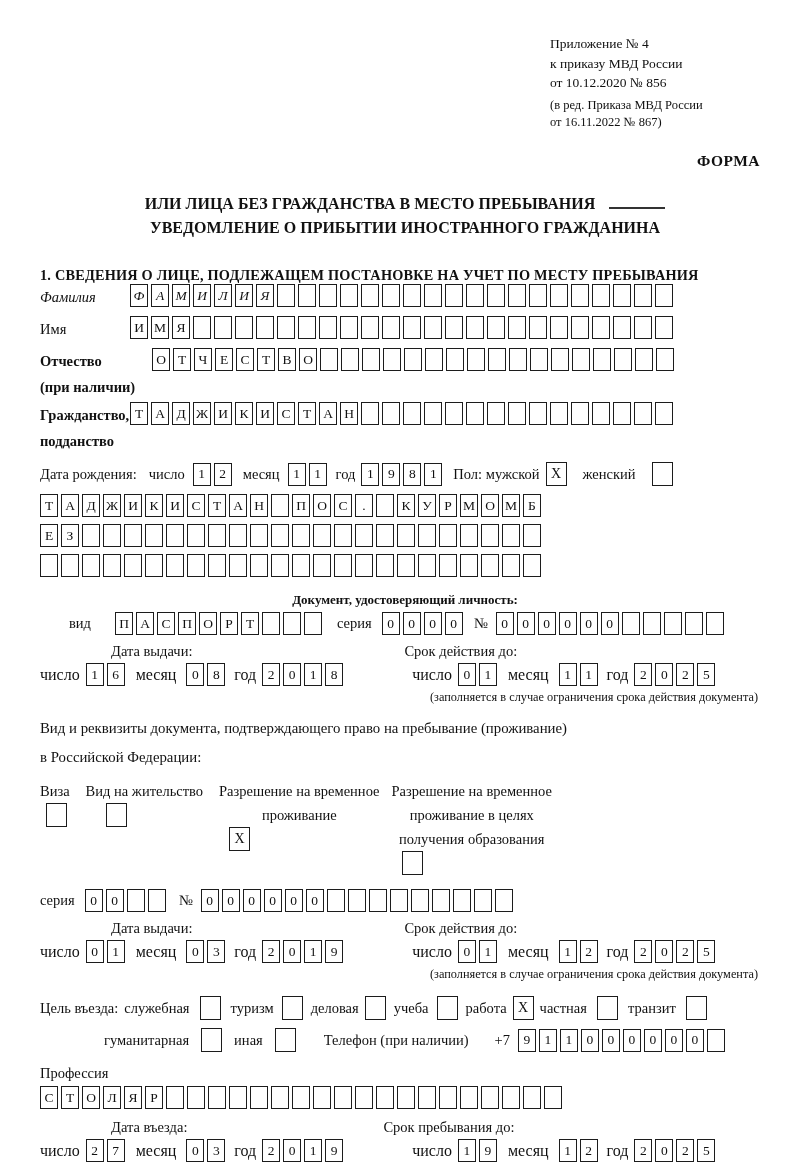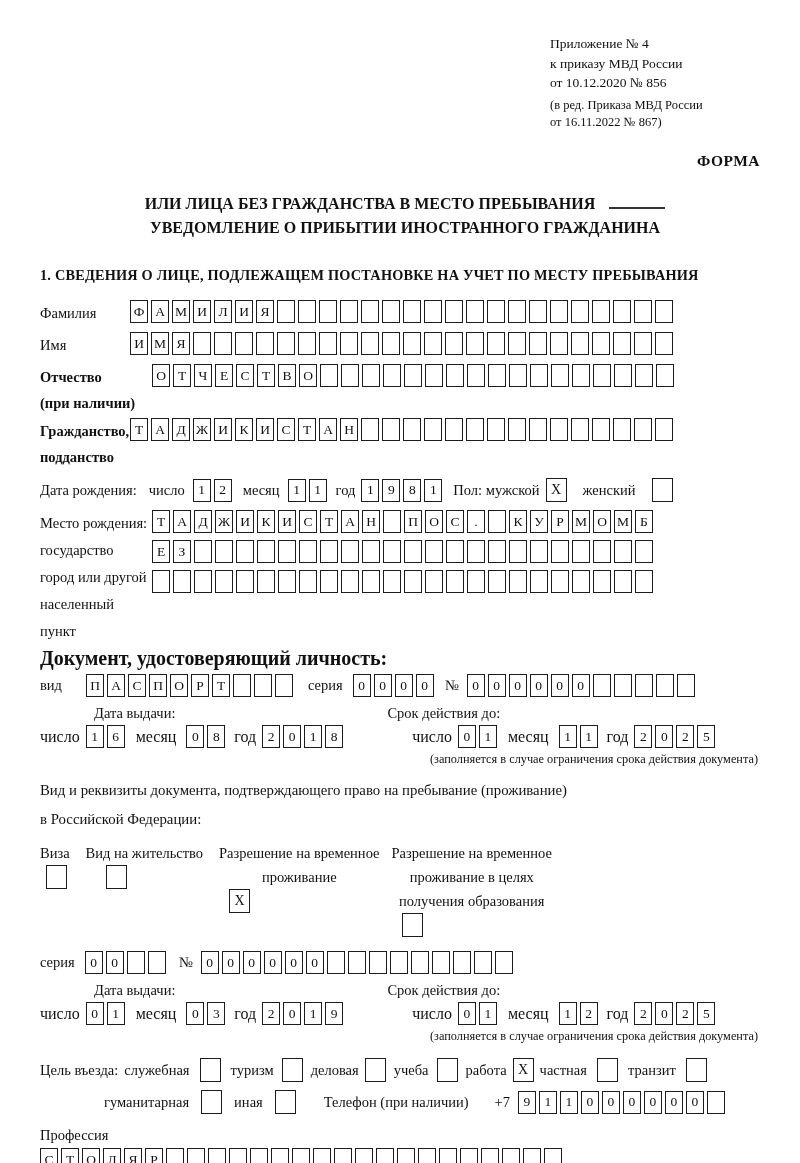--- a/index.html
+++ b/index.html
@@ -30,24 +30,24 @@
   .cellcol .cells { margin-bottom:5px; }
 
   .checkbox { display:inline-flex; justify-content:center; align-items:center; width:21px; height:24px;
               border:1.7px solid #1c1c1c; font-size:14px; flex:none; }
 
   .inline-row { align-items:center; }
   .inline-row > .ilabel { font-size:14.5px; flex:none; }
   .gap6 { margin-left:6px; } .gap8 { margin-left:8px; } .gap10 { margin-left:10px; }
   .gap12 { margin-left:12px; } .gap16 { margin-left:16px; } .gap20 { margin-left:20px; }
 
-  .center-bold { font-weight:bold; font-size:20px; margin-top:2px; }
+  .center-bold { text-align:center; font-weight:bold; font-size:13px; margin-top:10px; }
 
   .dhdr { display:flex; font-size:14.5px; margin-top:8px; }
-  .dhdr .h1 { margin-left:54px; }
+  .dhdr .h1 { margin-left:71px; }
   .dhdr-a .h2 { margin-left:212px; }
   .dhdr-c .h2 { margin-left:196px; }
   .drow { display:flex; align-items:center; margin-top:3px; }
   .dgroup { display:flex; align-items:center; }
   .dgright { margin-left:66px; }
   .note-right { text-align:right; font-size:12.3px; margin:4px 12px 0 0; }
 
   .para { font-size:14.8px; margin-top:12px; line-height:1.55; }
 
   .permits { margin-top:10px; align-items:flex-start; }
@@ -76,21 +76,21 @@
 
   <div class="title">
     <div>
       <span>ИЛИ ЛИЦА БЕЗ ГРАЖДАНСТВА В МЕСТО ПРЕБЫВАНИЯ</span><span class="title-blank"></span>
     </div>
     <div>УВЕДОМЛЕНИЕ О ПРИБЫТИИ ИНОСТРАННОГО ГРАЖДАНИНА</div>
   </div>
 
   <div class="sec1">1. СВЕДЕНИЯ О ЛИЦЕ, ПОДЛЕЖАЩЕМ ПОСТАНОВКЕ НА УЧЕТ ПО МЕСТУ ПРЕБЫВАНИЯ</div>
 
-  <div class="frow" style="margin-top:16px;">
+  <div class="frow" style="margin-top:0;font-style:italic;">
     <div class="lbl w90">Фамилия</div>
     <div class="cells">
         <span class="cell">Ф</span>
         <span class="cell">А</span>
         <span class="cell">М</span>
         <span class="cell">И</span>
         <span class="cell">Л</span>
         <span class="cell">И</span>
         <span class="cell">Я</span>
         <span class="cell"></span>
@@ -235,26 +235,20 @@
         <span class="cell">8</span>
         <span class="cell">1</span>
       </span>
     <span class="ilabel gap8">Пол: мужской</span>
     <span class="checkbox gap6">X</span>
     <span class="ilabel gap16">женский</span>
     <span class="checkbox gap16"></span>
   </div>
 
   <div class="frow" style="margin-top:8px;">
-    <div class="lbl w112" style="line-height:27px;">
-      <div>Место рождения:</div>
-      <div>государство</div>
-      <div>город или другой</div>
-      <div>населенный пункт</div>
-    </div>
     <div class="cellcol">
       <div class="cells" style="margin-bottom:7px;">
           <span class="cell">Т</span>
           <span class="cell">А</span>
           <span class="cell">Д</span>
           <span class="cell">Ж</span>
           <span class="cell">И</span>
           <span class="cell">К</span>
           <span class="cell">И</span>
           <span class="cell">С</span>
@@ -325,21 +319,21 @@
           <span class="cell"></span>
           <span class="cell"></span>
           <span class="cell"></span>
           <span class="cell"></span>
         </div>
     </div>
   </div>
 
   <div class="center-bold">Документ, удостоверяющий личность:</div>
 
-  <div class="frow inline-row" style="margin-top:4px;">
+  <div class="frow inline-row" style="margin-top:4px;margin-left:29px;">
     <span class="ilabel" style="width:46px;">вид</span>
     <span class="cells">
         <span class="cell">П</span>
         <span class="cell">А</span>
         <span class="cell">С</span>
         <span class="cell">П</span>
         <span class="cell">О</span>
         <span class="cell">Р</span>
         <span class="cell">Т</span>
         <span class="cell"></span>

